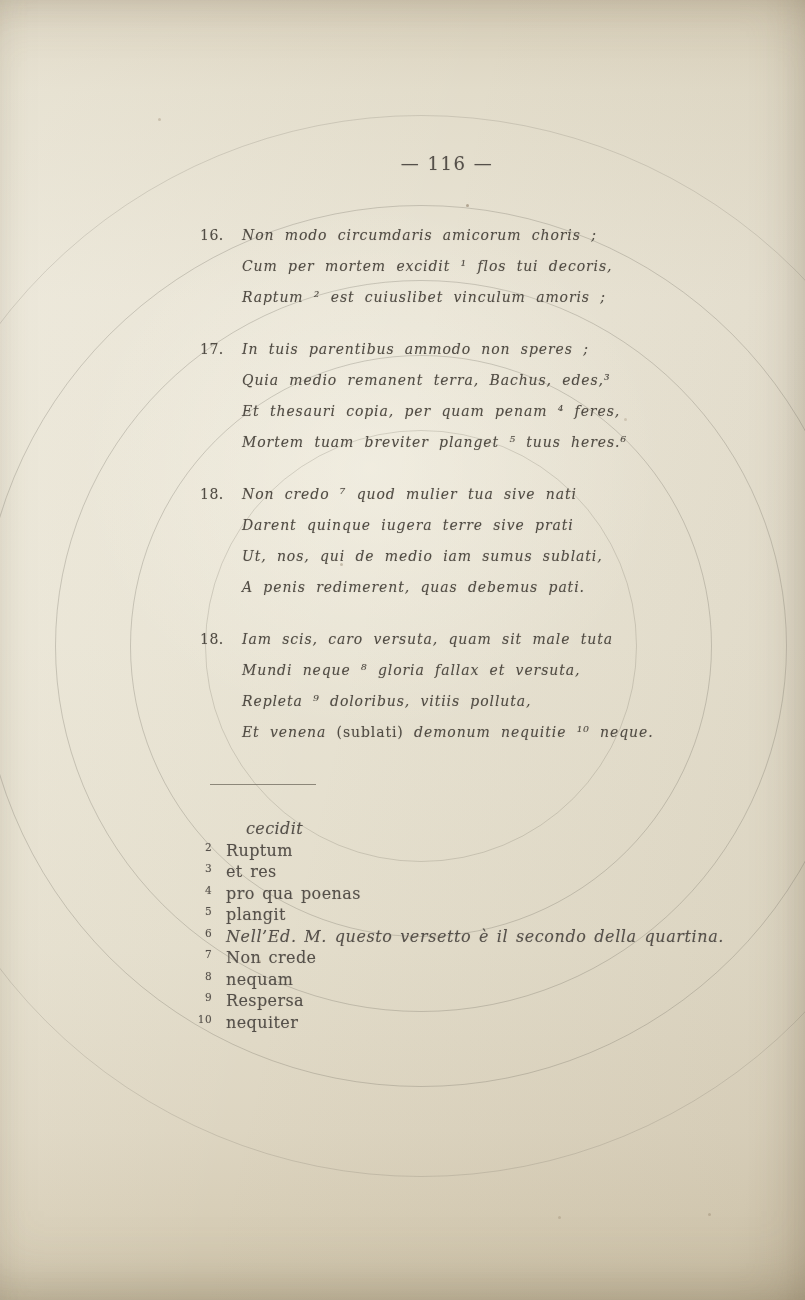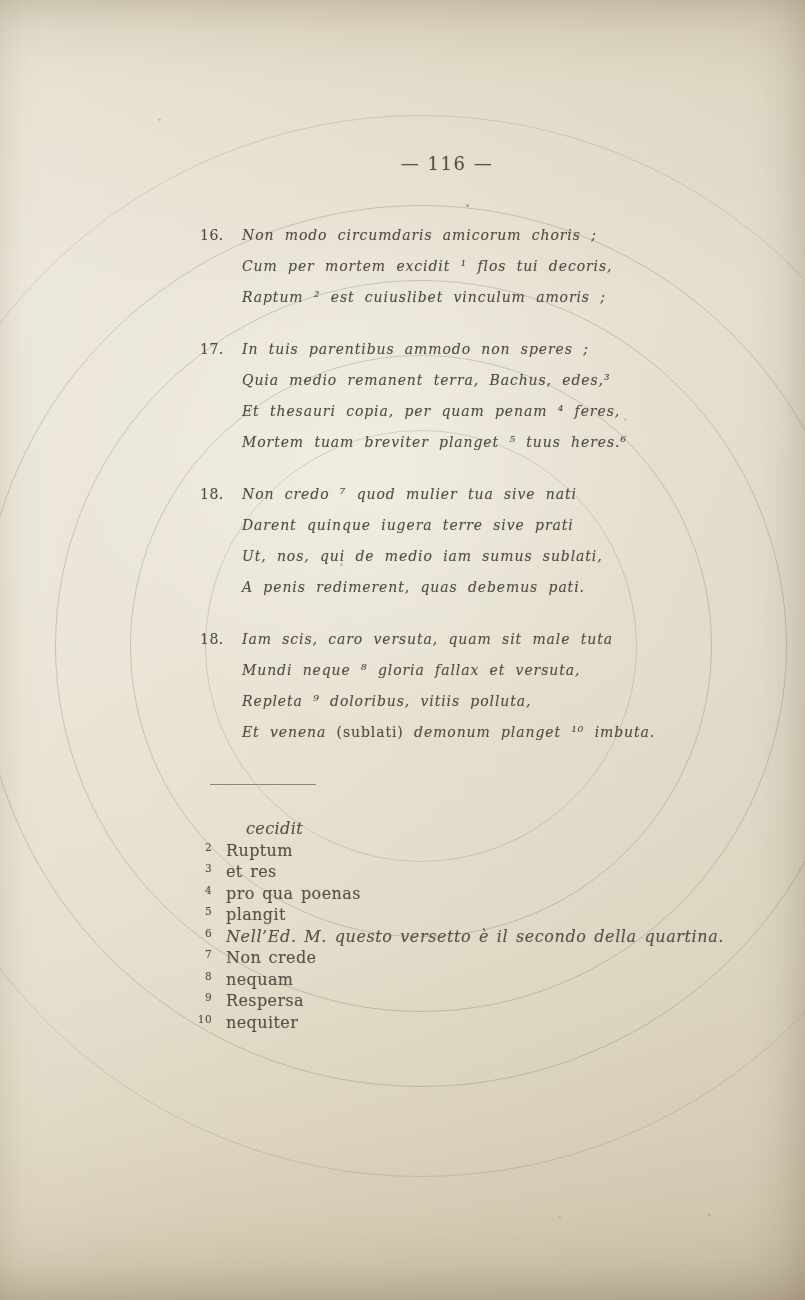--- a/index.html
+++ b/index.html
@@ -170,21 +170,21 @@
         <span class="num">18.</span>
         <span class="vtext">Iam scis, caro versuta, quam sit male tuta</span>
       </div>
       <div class="line">
         <span class="vtext">Mundi neque ⁸ gloria fallax et versuta,</span>
       </div>
       <div class="line">
         <span class="vtext">Repleta ⁹ doloribus, vitiis polluta,</span>
       </div>
       <div class="line">
-        <span class="vtext">Et venena </span><span class="vtext roman">(sublati)</span><span class="vtext"> demonum planget ¹⁰ imbuta.</span>
+        <span class="vtext">Et venena </span><span class="vtext roman">(sublati)</span><span class="vtext"> demonum nequitie ¹⁰ neque.</span>
       </div>
     </div>
 
   </div>
 
   <div class="rule"></div>
 
   <div class="footnotes">
     <div class="fn no-mark">
       <span class="fnmark"></span>

